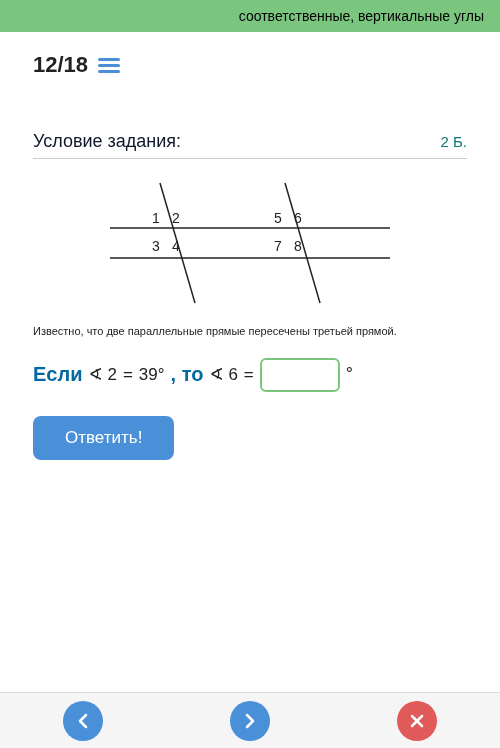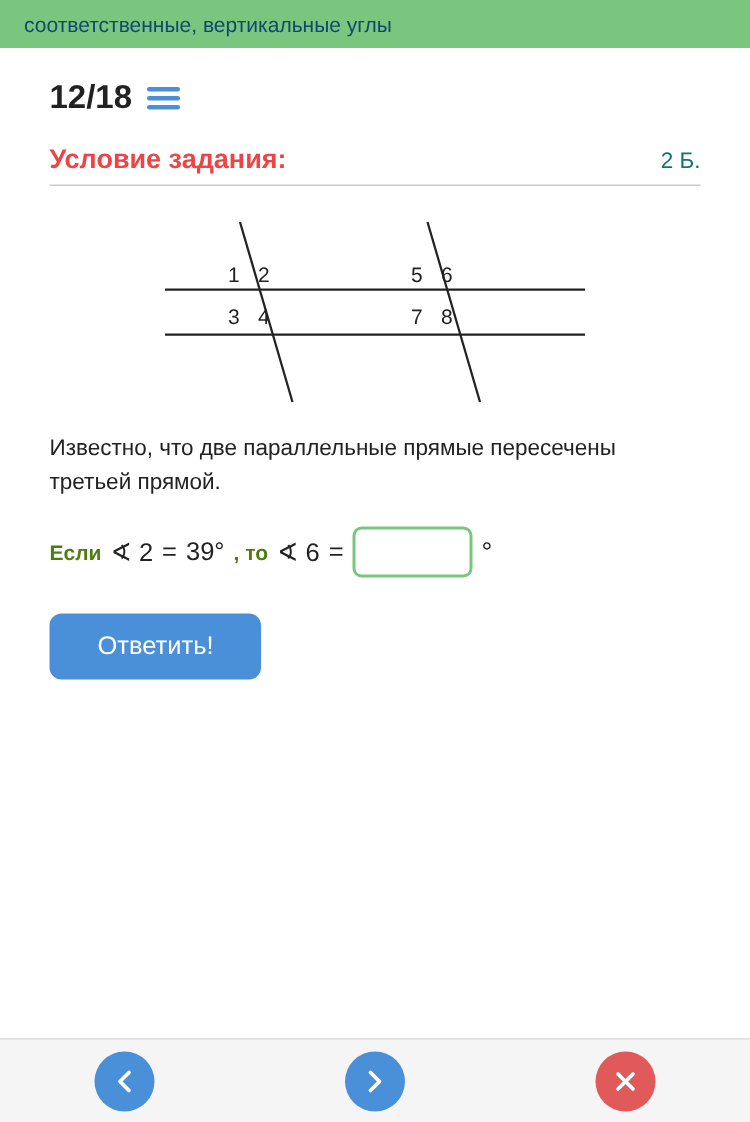--- a/index.html
+++ b/index.html
@@ -9,22 +9,22 @@
       width: 500px;
       min-height: 748px;
       overflow-x: hidden;
       position: relative;
     }
 
     .top-bar {
       background: #7bc67e;
       padding: 8px 16px;
       font-size: 14px;
-      color: #0c4a6e;
-      text-align: left;
+      color: #000000;
+      text-align: right;
     }
 
     .content {
       padding: 16px 33px;
     }
 
     .progress-row {
       display: flex;
       align-items: center;
       gap: 10px;
@@ -56,44 +56,45 @@
     .condition-header {
       display: flex;
       justify-content: space-between;
       align-items: baseline;
       border-bottom: 1.5px solid #ccc;
       padding-bottom: 6px;
       margin-bottom: 14px;
     }
 
     .condition-label {
-      color: #ef4444;
+      color: #0f172a;
       font-size: 18px;
-      font-weight: bold;
+      font-weight: normal;
+      margin-top: 35px;
     }
 
     .points-label {
       color: #0f766e;
       font-size: 15px;
     }
 
     .diagram-area {
       position: relative;
       width: 300px;
       height: 140px;
       margin: 0 auto 10px auto;
     }
 
     .diagram-area svg {
       width: 100%;
       height: 100%;
     }
 
     .description-text {
-      font-size: 15px;
+      font-size: 11px;
       color: #222;
       line-height: 1.5;
       margin-bottom: 18px;
     }
 
     .equation-row {
       display: flex;
       align-items: center;
       flex-wrap: wrap;
       gap: 6px;
@@ -101,23 +102,23 @@
       color: #222;
       margin-bottom: 24px;
     }
 
     .eq-keyword {
       color: #555;
       font-size: 17px;
     }
 
     .eq-green {
-      color: #4d7c0f;
+      color: #0369a1;
       font-weight: bold;
-      font-size: 14px;
+      font-size: 20px;
     }
 
     .answer-input {
       border: 2px solid #7bc67e;
       border-radius: 6px;
       width: 80px;
       height: 34px;
       font-size: 16px;
       text-align: center;
       outline: none;

